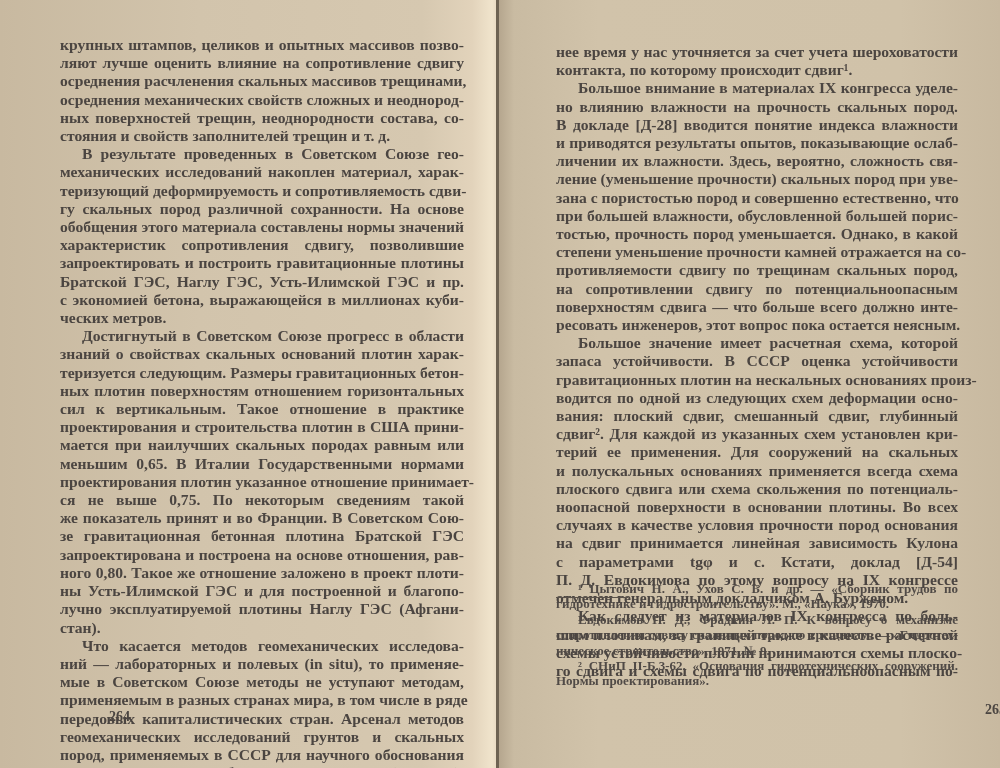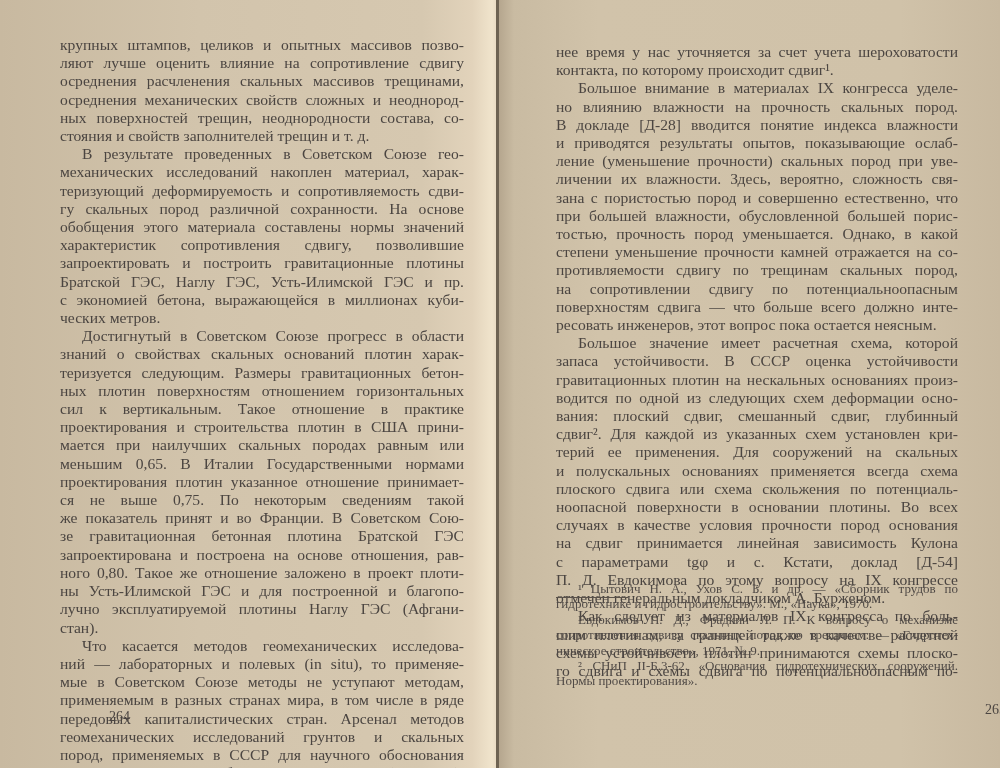--- a/index.html
+++ b/index.html
@@ -3,21 +3,21 @@
 <meta charset="utf-8">
 <style>
   html, body { margin:0; padding:0; }
   body {
     width:1000px; height:768px; overflow:hidden;
     background:#cbbda4;
     font-family:"Liberation Serif", "DejaVu Serif", serif;
     color:#4a4440;
     position:relative;
   }
-  .spread { position:absolute; left:0; top:0; width:1000px; height:768px; }
+  .spread { position:absolute; left:0; top:0; width:1000px; height:768px;font-weight:bold; }
   .page {
     position:absolute; top:0; height:768px;
     background: linear-gradient(90deg, #cdbfa6 0%, #d3c5ad 50%, #d0c2a9 100%);
   }
   .page.left { left:0; width:497px;
     background: linear-gradient(90deg, #c8b9a0 0%, #d2c4ac 40%, #d6c8b0 85%, #e2d3bb 95%, #f0e4cc 99%, #e8dac2 100%); }
   .page.right { left:499px; width:501px;
     background: linear-gradient(90deg, #b5a68e 0%, #c9bba2 3%, #d1c3aa 20%, #d0c2a9 80%, #c8b9a0 100%); }
   .spine { position:absolute; left:496px; top:0; width:3px; height:768px; background:#6e6352; }
   .text {
@@ -94,22 +94,22 @@
   </div>
   <div class="spine"></div>
   <div class="page right">
     <div class="text" id="right-text">
         <span class="line">нее время у нас уточняется за счет учета шероховатости</span>
         <span class="line last">контакта, по которому происходит сдвиг¹.</span>
         <span class="line indent">Большое внимание в материалах IX конгресса уделе-</span>
         <span class="line">но влиянию влажности на прочность скальных пород.</span>
         <span class="line">В докладе [Д-28] вводится понятие индекса влажности</span>
         <span class="line">и приводятся результаты опытов, показывающие ослаб-</span>
+        <span class="line">личении их влажности. Здесь, вероятно, сложность свя-</span>
         <span class="line">ление (уменьшение прочности) скальных пород при уве-</span>
-        <span class="line">личении их влажности. Здесь, вероятно, сложность свя-</span>
         <span class="line">зана с пористостью пород и совершенно естественно, что</span>
         <span class="line">при большей влажности, обусловленной большей порис-</span>
         <span class="line">тостью, прочность пород уменьшается. Однако, в какой</span>
         <span class="line">степени уменьшение прочности камней отражается на со-</span>
         <span class="line">противляемости сдвигу по трещинам скальных пород,</span>
         <span class="line">на сопротивлении сдвигу по потенциальноопасным</span>
         <span class="line">поверхностям сдвига — что больше всего должно инте-</span>
         <span class="line last">ресовать инженеров, этот вопрос пока остается неясным.</span>
         <span class="line indent">Большое значение имеет расчетная схема, которой</span>
         <span class="line">запаса устойчивости. В СССР оценка устойчивости</span>

